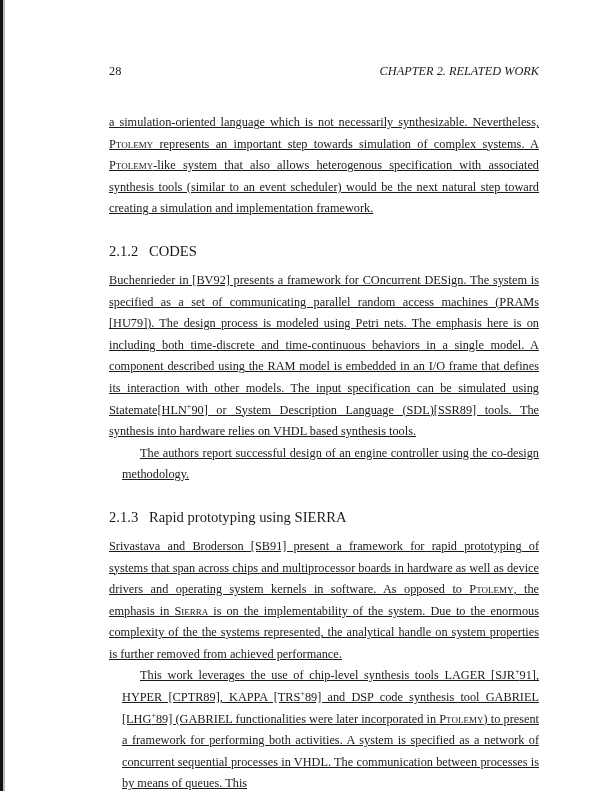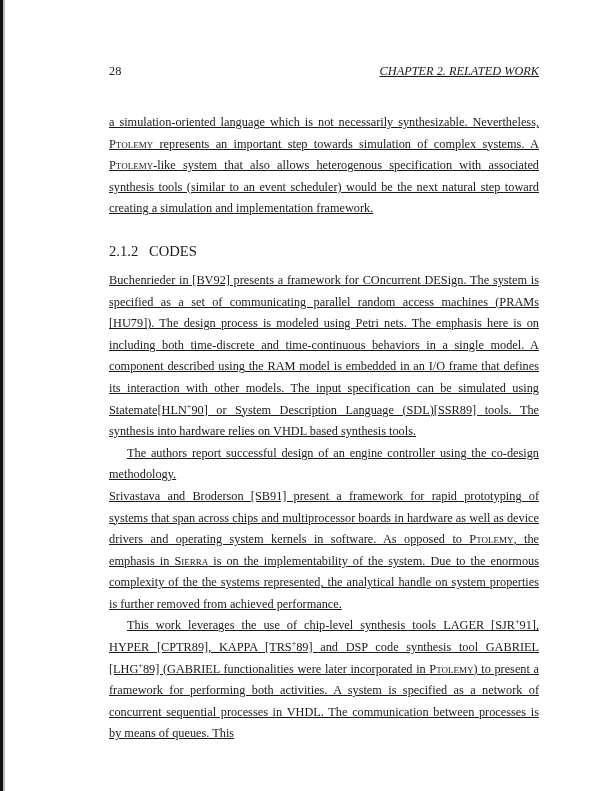--- a/index.html
+++ b/index.html
@@ -4,24 +4,24 @@
 <style>
   html, body { margin: 0; padding: 0; }
   body {
     width: 612px; height: 791px; background: #ffffff; position: relative; overflow: hidden;
     font-family: "Liberation Serif", "DejaVu Serif", serif; color: #1a1a1a;
   }
   .edge { position: absolute; left: 0; top: 0; width: 3px; height: 791px; background: #111; }
   .edge2 { position: absolute; left: 3px; top: 0; width: 2px; height: 791px; background: #777; opacity: 0.5; }
   .header { position: absolute; top: 64px; left: 109px; width: 430px; font-size: 12.3px; }
   .header .num { position: absolute; left: 0; top: 0; }
-  .header .running { position: absolute; right: 0; top: 0; font-style: italic; text-decoration: underline; }
+  .header .running { position: absolute; right: 0; top: 0; font-style: italic; }
   .content { position: absolute; top: 112px; left: 109px; width: 430px; font-size: 12.3px; line-height: 21.6px; }
   p { margin: 0; text-align: justify; text-decoration: underline; }
-  p.indent { text-indent: 18px; }
+  p.indent { text-indent: 18px; margin-left: 13px; }
   .sc { font-variant: small-caps; }
   h3 { font-size: 14.6px; font-weight: normal; margin: 20px 0 8px 0; line-height: 22px; }
   h3 .secnum { display: inline-block; width: 40px; }
   sup { font-size: 8px; line-height: 0; }
 </style>
 </head>
 <body>
 
 <div class="edge"></div>
 <div class="edge2"></div>
@@ -31,15 +31,16 @@
   <span class="running">CHAPTER 2.  RELATED WORK</span>
 </div>
 
 <div class="content">
   <p><span>a simulation-oriented language which is not necessarily synthesizable.  Nevertheless, </span><span class="sc">Ptolemy</span><span> represents an important step towards simulation of complex systems.  A </span><span class="sc">Ptolemy</span><span>-like system that also allows heterogenous specification with associated synthesis tools (similar to an event scheduler) would be the next natural step toward creating a simulation and implementation framework.</span></p>
 
   <h3><span class="secnum">2.1.2</span><span>CODES</span></h3>
   <p><span>Buchenrieder in [BV92] presents a framework for COncurrent DESign. The system is specified as a set of communicating parallel random access machines (PRAMs [HU79]). The design process is modeled using Petri nets. The emphasis here is on including both time-discrete and time-continuous behaviors in a single model. A component described using the RAM model is embedded in an I/O frame that defines its interaction with other models. The input specification can be simulated using Statemate[HLN</span><sup>+</sup><span>90] or System Description Language (SDL)[SSR89] tools. The synthesis into hardware relies on VHDL based synthesis tools.</span></p>
   <p class="indent">The authors report successful design of an engine controller using the co-design methodology.</p>
 
+  <h3><span class="secnum">2.1.3</span><span>Rapid prototyping using SIERRA</span></h3>
   <p><span>Srivastava and Broderson [SB91] present a framework for rapid prototyping of systems that span across chips and multiprocessor boards in hardware as well as device drivers and operating system kernels in software.  As opposed to </span><span class="sc">Ptolemy</span><span>, the emphasis in </span><span class="sc">Sierra</span><span> is on the implementability of the system.  Due to the enormous complexity of the the systems represented, the analytical handle on system properties is further removed from achieved performance.</span></p>
   <p class="indent"><span>This work leverages the use of chip-level synthesis tools LAGER [SJR</span><sup>+</sup><span>91], HYPER [CPTR89], KAPPA [TRS</span><sup>+</sup><span>89] and DSP code synthesis tool GABRIEL [LHG</span><sup>+</sup><span>89] (GABRIEL functionalities were later incorporated in </span><span class="sc">Ptolemy</span><span>) to present a framework for performing both activities.  A system is specified as a network of concurrent sequential processes in VHDL. The communication between processes is by means of queues.  This</span></p>
 </div>
 
 </body></html>

